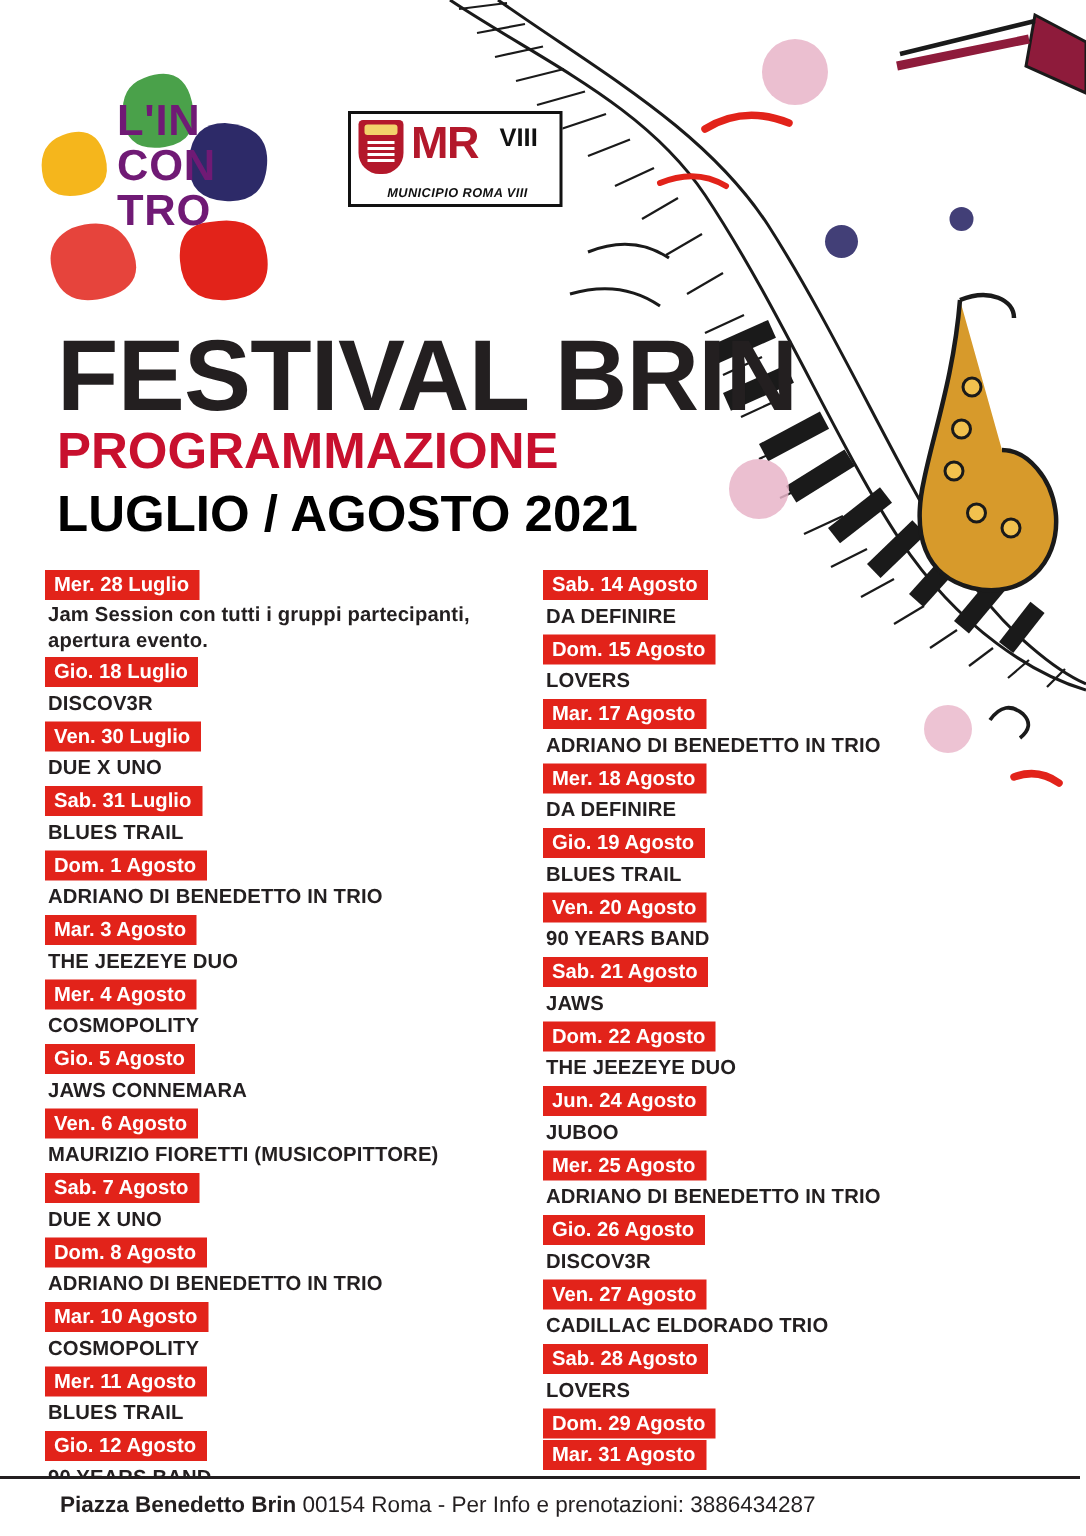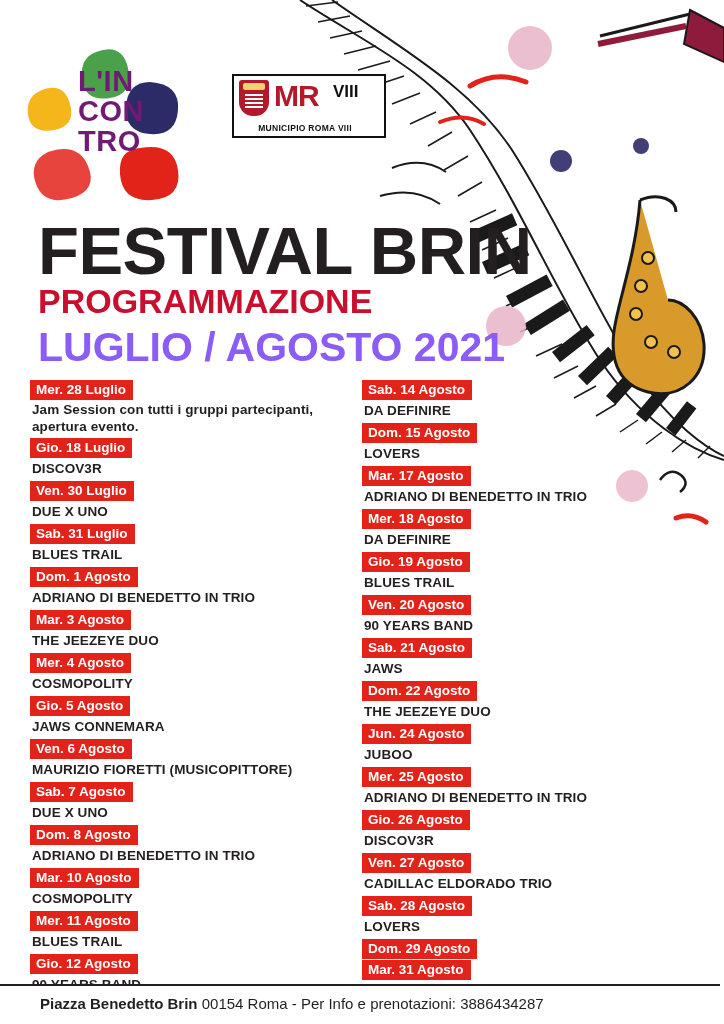--- a/index.html
+++ b/index.html
@@ -50,21 +50,21 @@
     color: #701a75;
     letter-spacing: 0.5px;
     z-index: 3;
     white-space: pre-line;
   }
 
   .mrviii {
     position: absolute;
     left: 232px;
     top: 74px;
-    width: 154px;
+    width: 143px;
     height: 64px;
     border: 2px solid #111;
     background: #fff;
     box-sizing: border-box;
     padding-left: 36px;
   }
   .mr-shield {
     position: absolute;
     left: 5px;
     top: 4px;
@@ -111,20 +111,21 @@
   .mr-caption {
     position: absolute;
     left: 0;
     bottom: 3px;
     width: 142px;
     text-align: center;
     font-size: 8.5px;
     font-weight: bold;
     color: #111;
     letter-spacing: 0.3px;
+    font-style: italic;
   }
 
   
   .title-main {
     position: absolute;
     left: 38px;
     top: 212px;
     font-size: 67px;
     font-weight: bold;
     color: #231f20;
@@ -137,23 +138,23 @@
     top: 282px;
     font-size: 34px;
     font-weight: bold;
     color: #c8102e;
     letter-spacing: 0px;
   }
   .title-sub2 {
     position: absolute;
     left: 38px;
     top: 324px;
-    font-size: 41px;
-    font-weight: bold;
-    color: #8b5cf6;
+    font-size: 34px;
+    font-weight: bold;
+    color: #000000;
     letter-spacing: 0px;
     text-align: center;
   }
 
   
   .program {
     position: absolute;
     left: 0;
     top: 380px;
     width: 724px;

